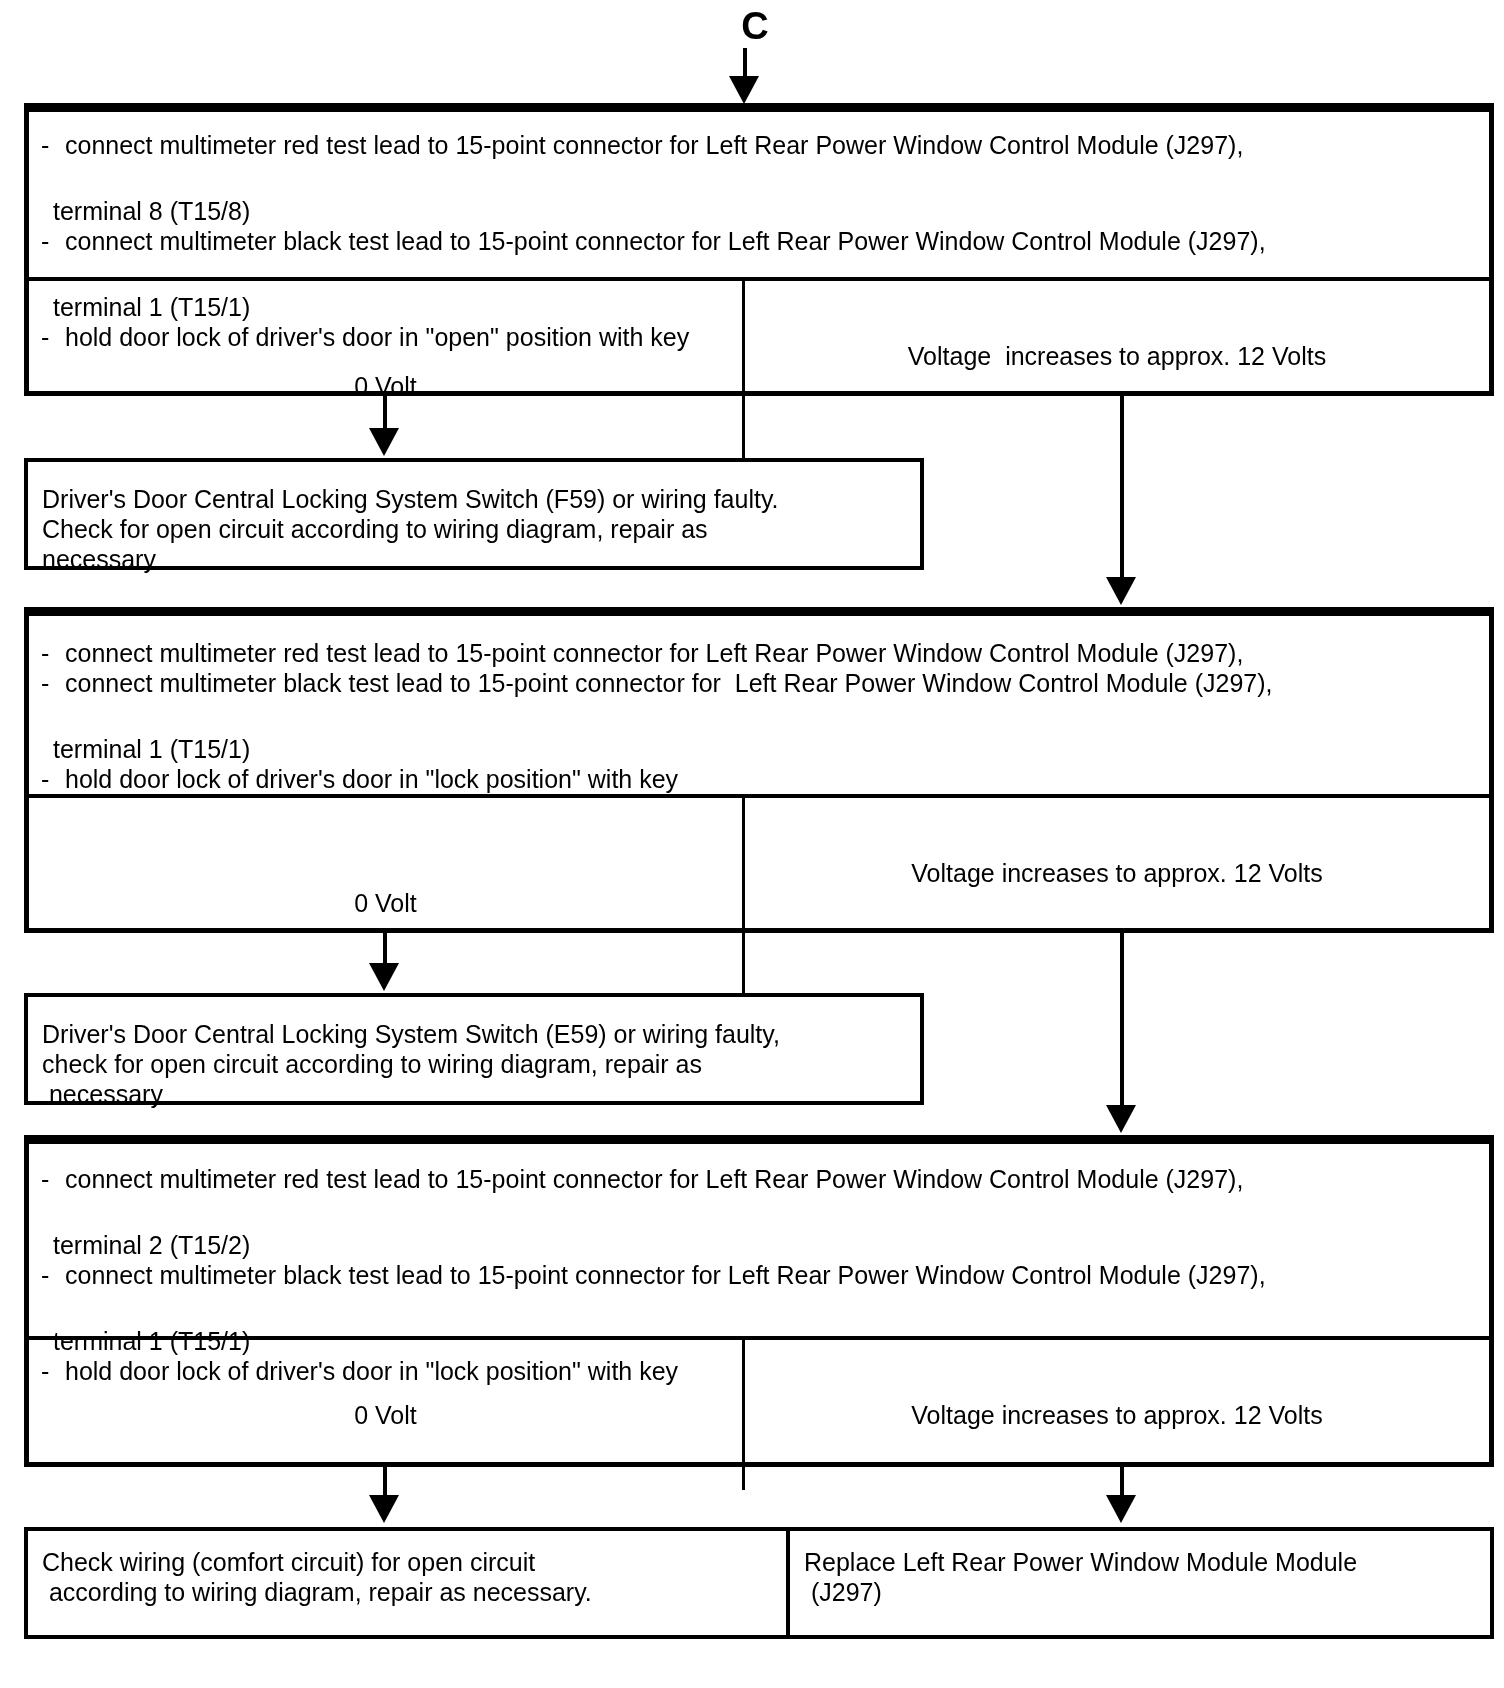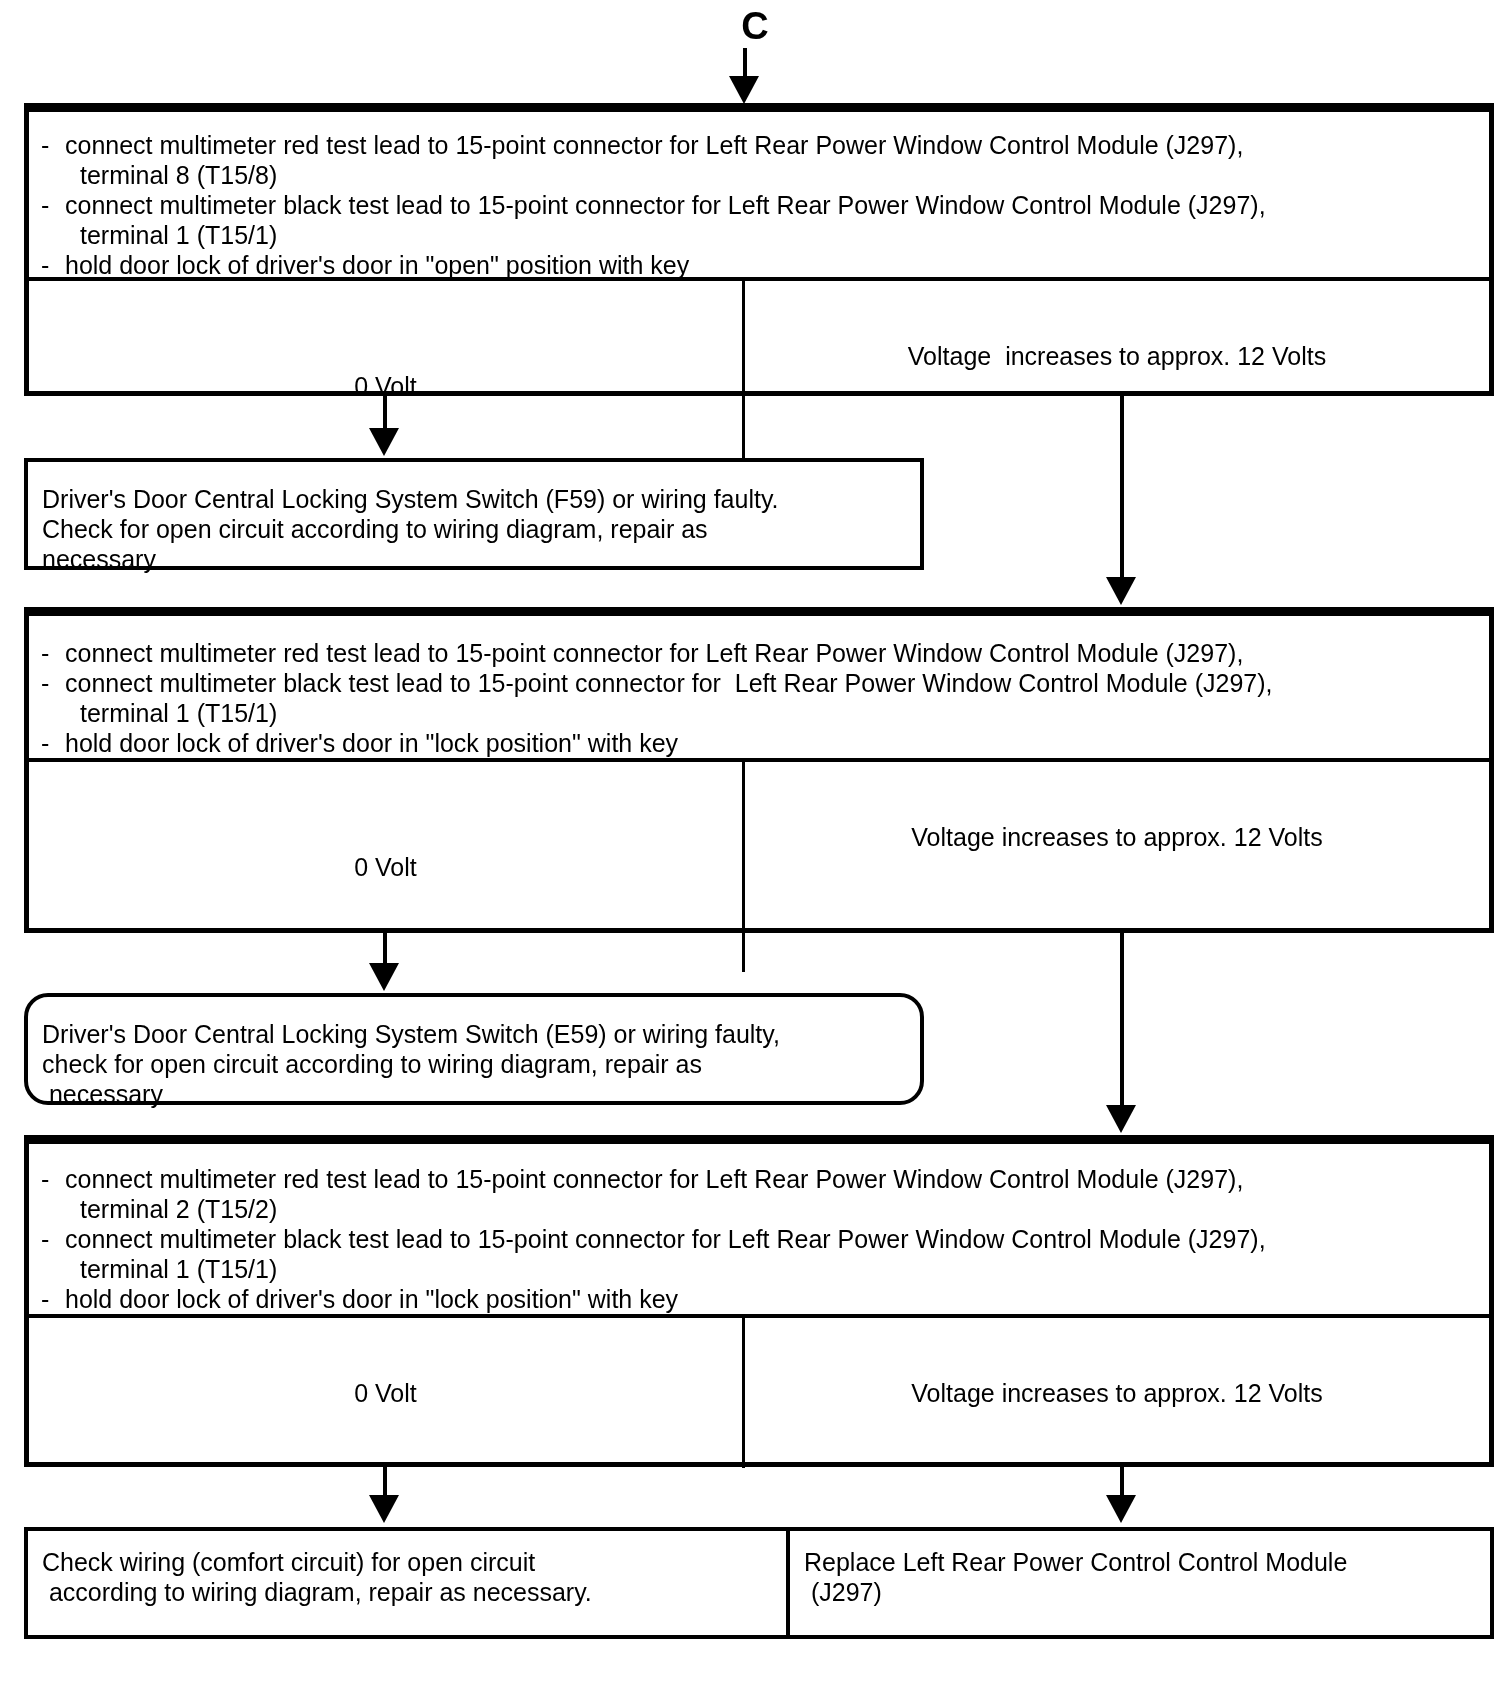--- a/index.html
+++ b/index.html
@@ -14,21 +14,21 @@
   .shaft{position:absolute;width:4px;background:#000;}
   .ahead{position:absolute;width:0;height:0;
          border-left:15px solid transparent;border-right:15px solid transparent;
          border-top:28px solid #000;}
   
   .wbox{position:absolute;left:24px;width:1470px;border:5px solid #000;background:#fff;box-sizing:border-box;display:flex;flex-direction:column;}
   .wtitle{height:40px;line-height:40px;border-bottom:4px solid #000;padding-left:12px;white-space:pre-wrap;overflow:hidden;}
   .wbody{border-bottom:4px solid #000;padding-top:18px;box-sizing:border-box;}
   .bullet{position:relative;padding-left:36px;white-space:pre-wrap;}
   .bullet .dash{position:absolute;left:12px;top:0;}
-  .cont{padding-left:51px;white-space:pre-wrap;}
+  .cont{padding-left:24px;white-space:pre-wrap;margin-top:36px;}
   .wresult{flex:1;display:flex;}
   .rcell{display:flex;align-items:center;justify-content:center;box-sizing:border-box;}
   .rcell.left{width:716px;border-right:3px solid #000;flex:none;}
   .rcell.right{flex:1;}
   .rblock{text-align:left;white-space:pre-wrap;}
   .rcenter{text-align:center;white-space:pre-wrap;}
   
   .sbox{position:absolute;border:4px solid #000;background:#fff;box-sizing:border-box;padding:22px 14px 0 14px;}
   .sline{white-space:pre-wrap;}
 </style>
@@ -93,21 +93,21 @@
         </div>
       </div>
     </div>
   </div>
 
   <div class="shaft" style="left:383px;top:933px;height:32px;"></div>
   <div class="ahead" style="left:369px;top:963px;"></div>
   <div class="shaft" style="left:1120px;top:933px;height:174px;"></div>
   <div class="ahead" style="left:1106px;top:1105px;"></div>
 
-  <div class="sbox" style="left:24px;top:993px;width:900px;height:112px;border-radius:24px;">
+  <div class="sbox" style="left:24px;top:993px;width:900px;height:112px;">
     <div class="sline">Driver's Door Central Locking System Switch (E59) or wiring faulty,</div>
     <div class="sline">check for open circuit according to wiring diagram, repair as</div>
     <div class="sline"> necessary</div>
   </div>
 
   <div class="wbox" style="top:1135px;height:332px;">
     <div class="wtitle">Wiring to Left Rear Power Window Control Module (J297), checking</div>
     <div class="wbody" style="height:196px;padding-top:20px;">
       <div class="bullet"><span class="dash">-</span><span>connect multimeter red test lead to 15-point connector for Left Rear Power Window Control Module (J297),</span></div>
       <div class="cont">terminal 2 (T15/2)</div>
@@ -131,17 +131,17 @@
   <div class="ahead" style="left:369px;top:1495px;"></div>
   <div class="shaft" style="left:1120px;top:1467px;height:30px;"></div>
   <div class="ahead" style="left:1106px;top:1495px;"></div>
 
   <div class="sbox" style="left:24px;top:1527px;width:828px;height:112px;padding-top:16px;">
     <div class="sline">Check wiring (comfort circuit) for open circuit</div>
     <div class="sline"> according to wiring diagram, repair as necessary.</div>
   </div>
 
   <div class="sbox" style="left:786px;top:1527px;width:708px;height:112px;padding-top:16px;">
-    <div class="sline">Replace Left Rear Power Control Control Module</div>
+    <div class="sline">Replace Left Rear Power Window Module Module</div>
     <div class="sline"> (J297)</div>
   </div>
 
 </div>
 
 </body></html>

